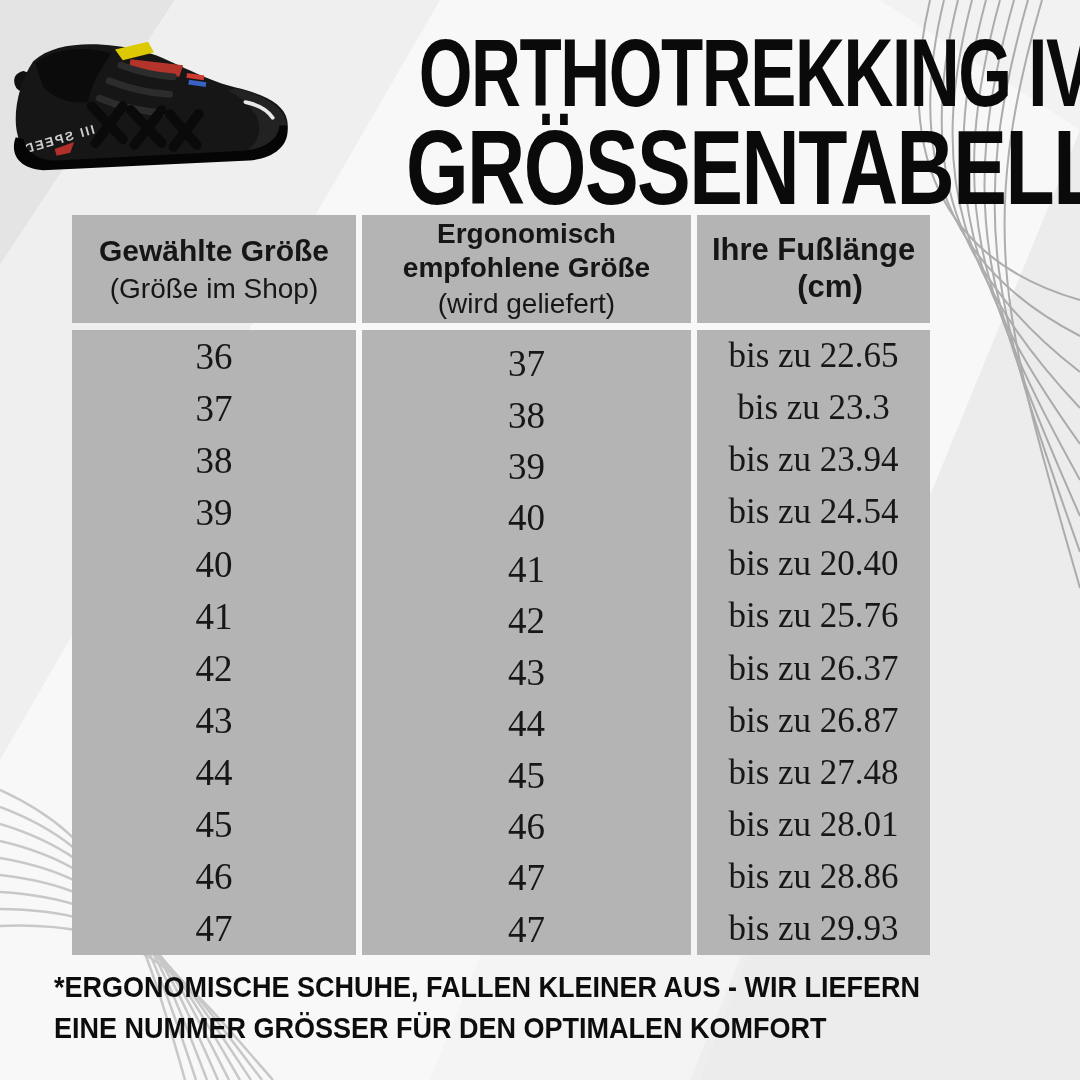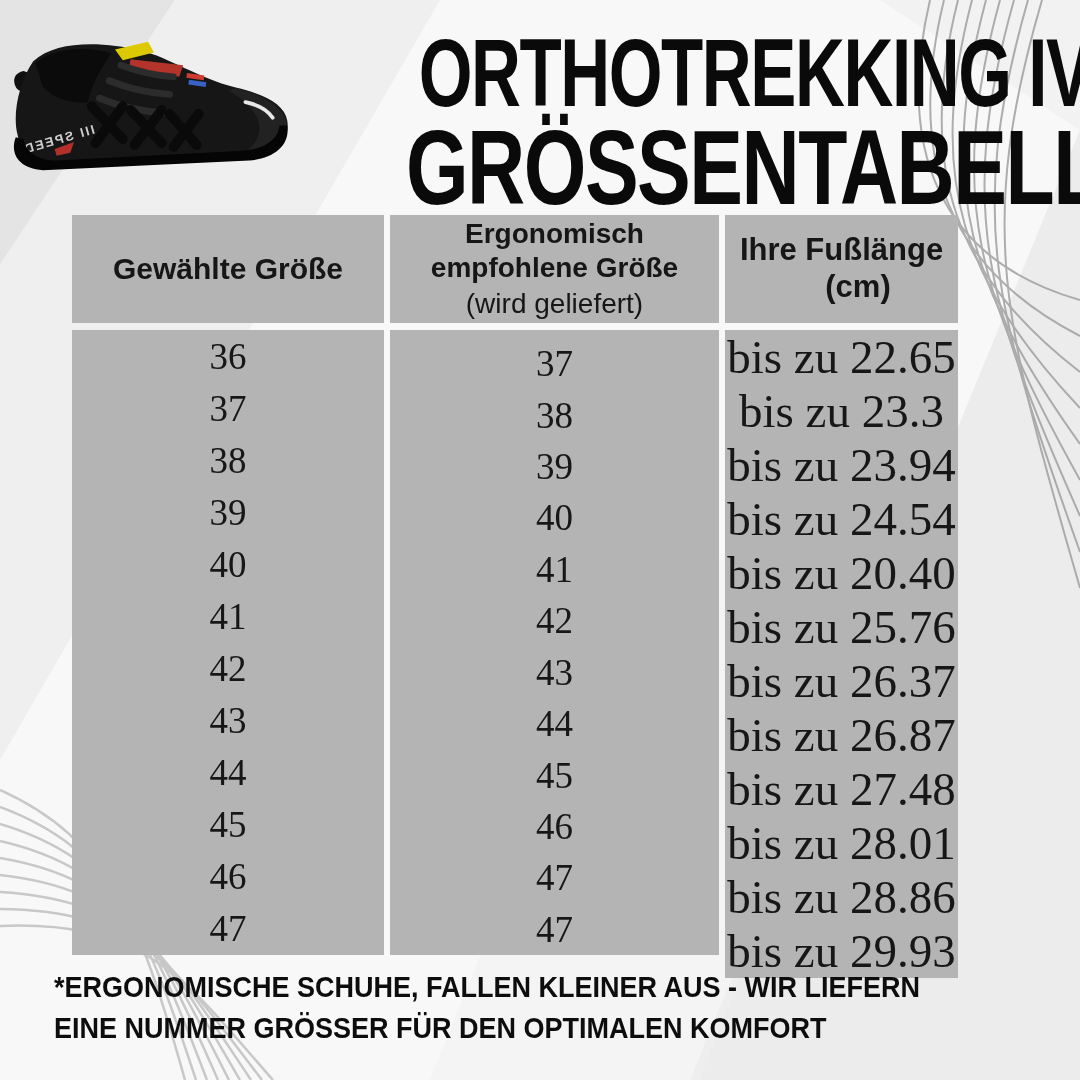--- a/index.html
+++ b/index.html
@@ -13,40 +13,40 @@
 
   .title-block{position:absolute;left:288px;top:26px;width:776px;text-align:center;z-index:2;color:#0a0a0a;}
   .title-line{display:block;line-height:0.98;white-space:nowrap;}
   .title-line > span{display:inline-block;font-weight:bold;letter-spacing:-2px;}
   .title-1 > span{font-size:96px;transform:scaleX(0.72);}
   .title-2{margin-top:-4px;}
   .title-2 > span{font-size:106px;transform:scaleX(0.76);}
 
   .size-table{position:absolute;left:72px;top:215px;width:940px;height:740px;display:flex;gap:6px;z-index:2;}
   .col{display:flex;flex-direction:column;}
-  .col-1{width:312px;}
+  .col-1{width:284px;}
   .col-2{width:329px;}
   .col-3{width:233px;}
   .head{
     height:108px;background:#b4b4b4;margin-bottom:7px;flex:0 0 108px;
     display:flex;flex-direction:column;align-items:center;justify-content:center;
     text-align:center;color:#161616;
   }
   .head .t{font-weight:bold;font-size:30px;line-height:1.2;}
   .col-2 .t{font-size:28px;max-width:312px;}
   .head .s{font-size:28px;line-height:1.25;margin-top:2px;font-weight:normal;}
   .col-3 .t{font-size:31px;}
   .col-3 .s{font-weight:bold;font-size:31px;margin-top:0;margin-left:33px;}
   .body{flex:1;background:#b4b4b4;display:flex;flex-direction:column;box-sizing:border-box;}
   .col-2 .body{padding-top:8px;}
   .row-cell{
     flex:1;display:flex;align-items:center;justify-content:center;
     font-family:Liberation Serif, serif;font-size:37px;color:#171717;text-align:center;
   }
-  .col-3 .row-cell{font-size:47px;}
+  .col-3 .row-cell{font-size:35px;}
 
   .footer{position:absolute;left:0;right:0;top:966px;text-align:left;z-index:2;color:#0d0d0d;}
   .f-line{display:block;font-weight:bold;font-size:30px;line-height:41px;transform:scaleX(0.9);white-space:nowrap;}
 </style>
 </head>
 <body>
 
 <svg class="bg-svg" viewBox="0 0 1080 1080" aria-hidden="true">
   <rect x="0" y="0" width="1080" height="1080" fill="#f8f8f8"></rect>
   <polygon points="0,0 175,0 0,265" fill="#e4e4e4"></polygon>
@@ -97,20 +97,21 @@
 
 <div class="title-block">
   <span class="title-line title-1"><span>ORTHOTREKKING IV</span></span>
   <span class="title-line title-2"><span>GRÖSSENTABELLE</span></span>
 </div>
 
 <div class="size-table">
   <div class="col col-1">
     <div class="head">
       <div class="t">Gewählte Größe</div>
+      <div class="s">(Größe im Shop)</div>
     </div>
     <div class="body">
         <div class="row-cell">36</div>
         <div class="row-cell">37</div>
         <div class="row-cell">38</div>
         <div class="row-cell">39</div>
         <div class="row-cell">40</div>
         <div class="row-cell">41</div>
         <div class="row-cell">42</div>
         <div class="row-cell">43</div>

